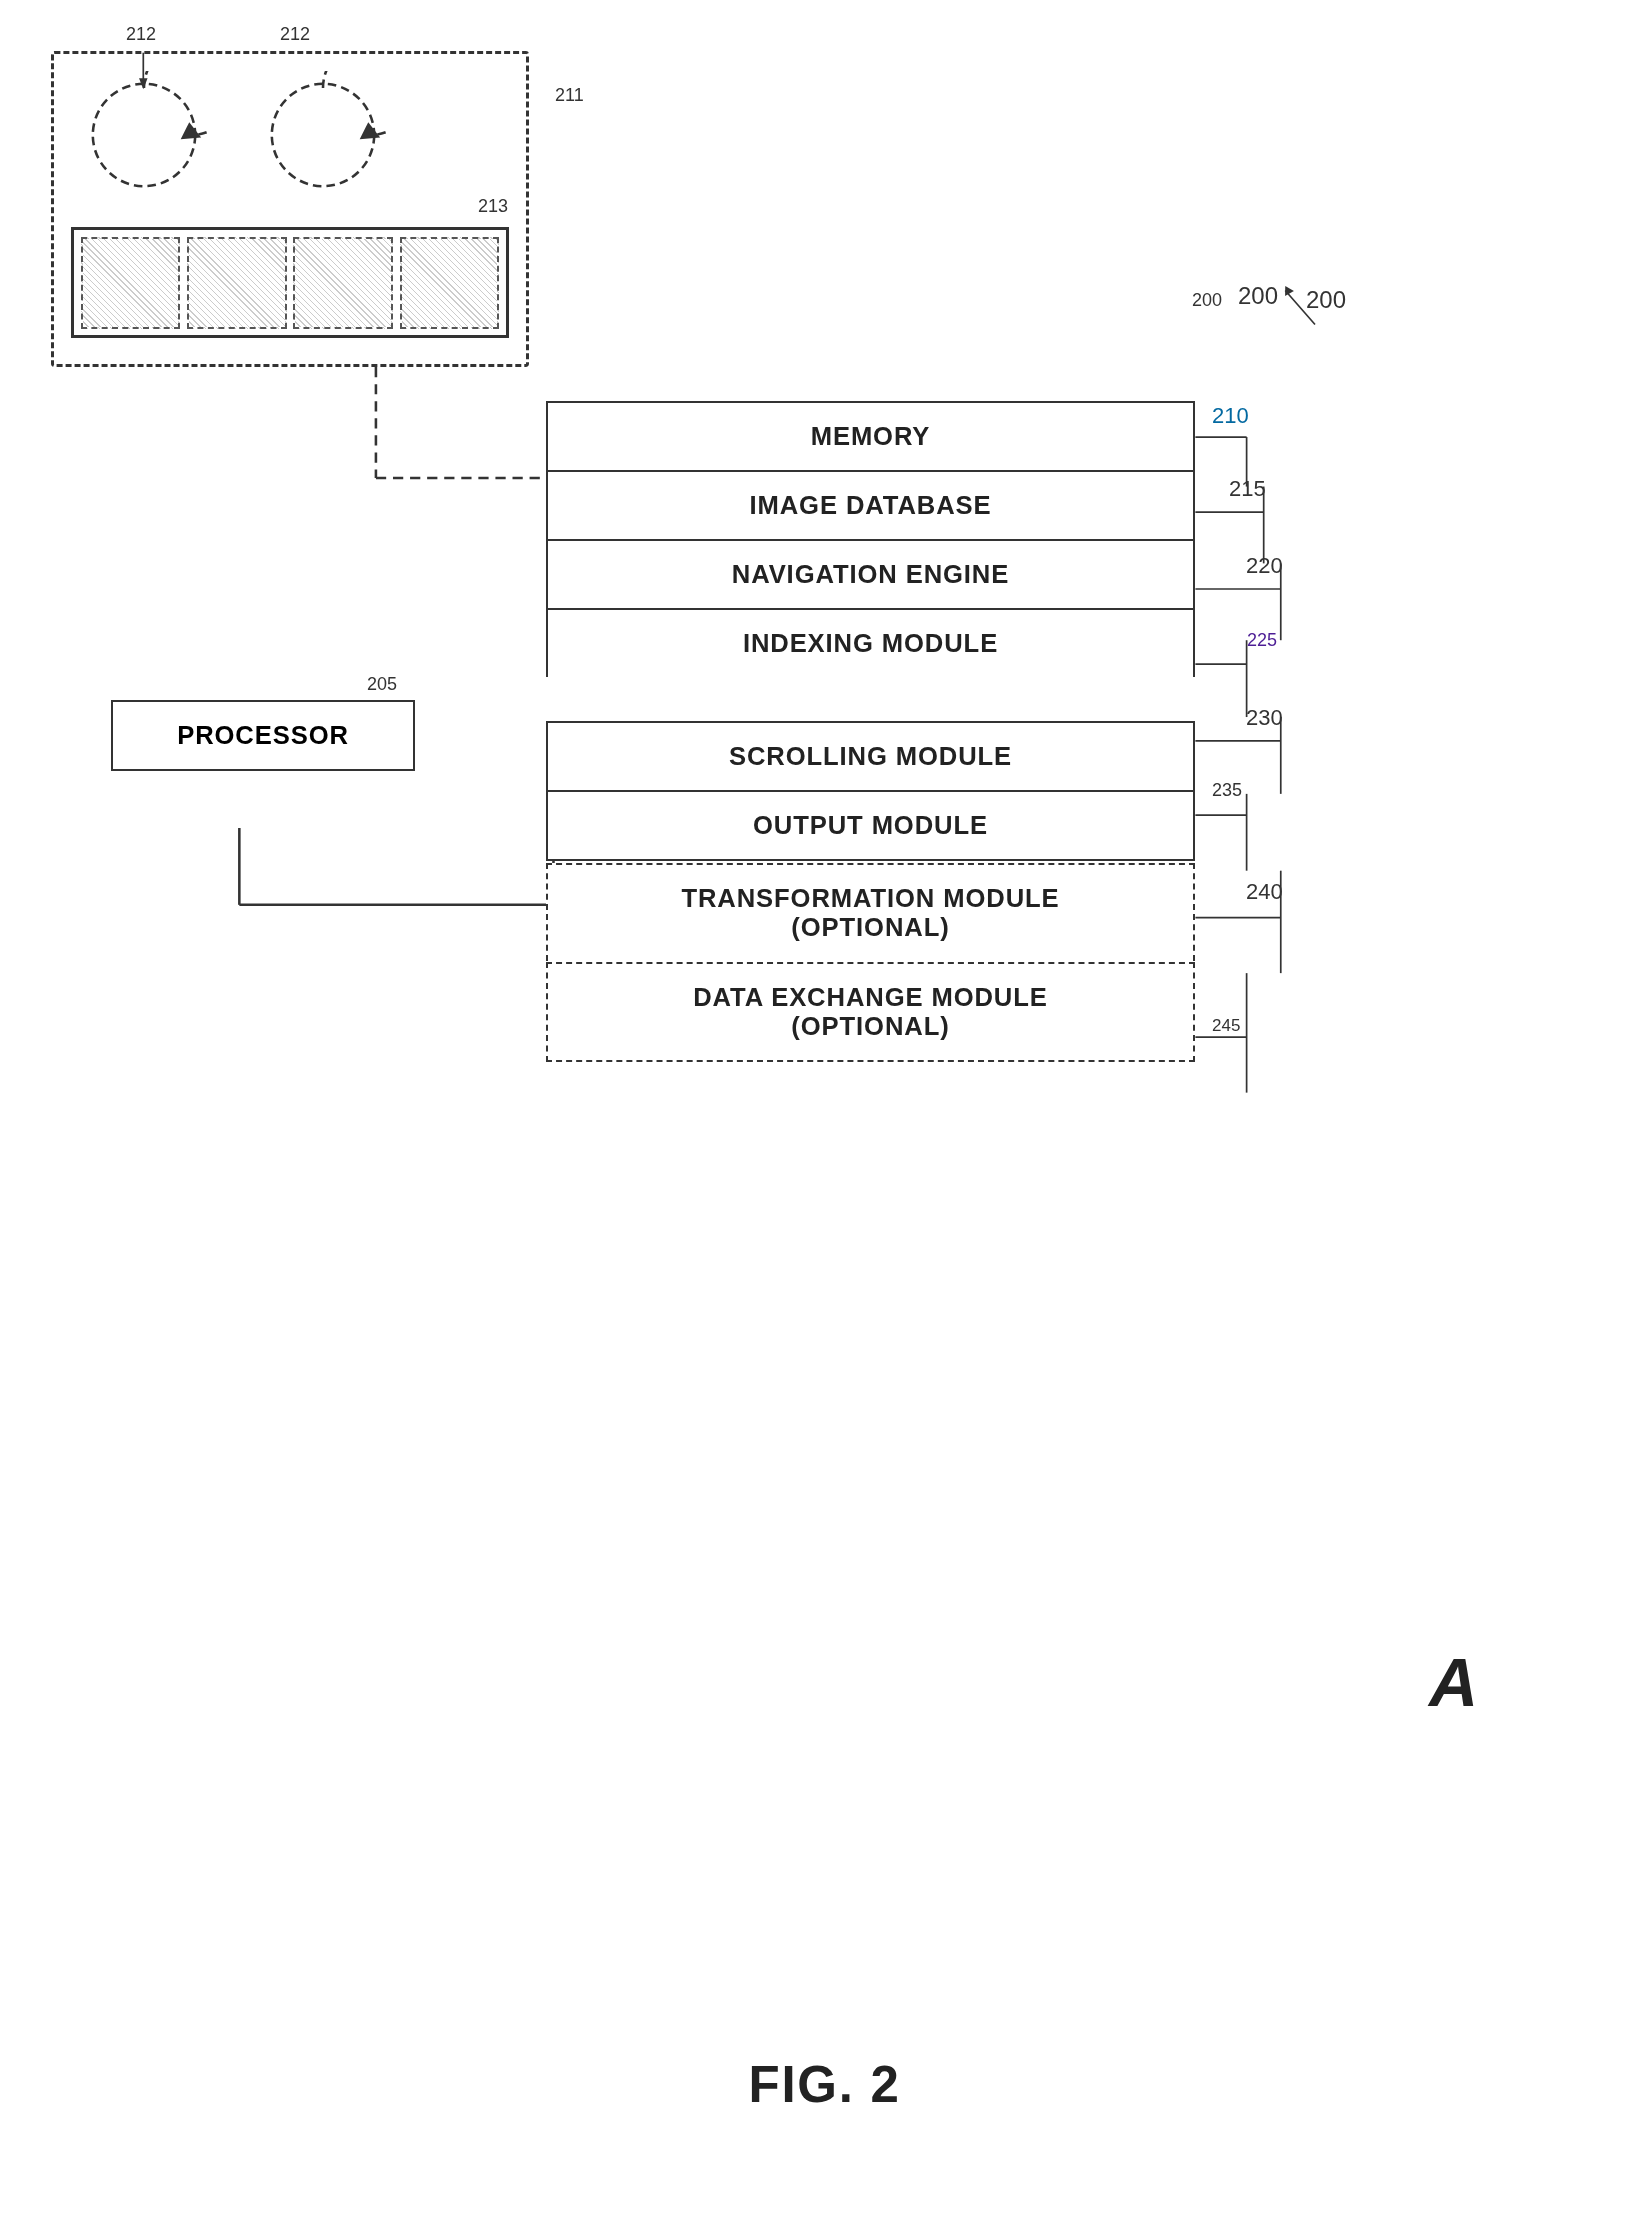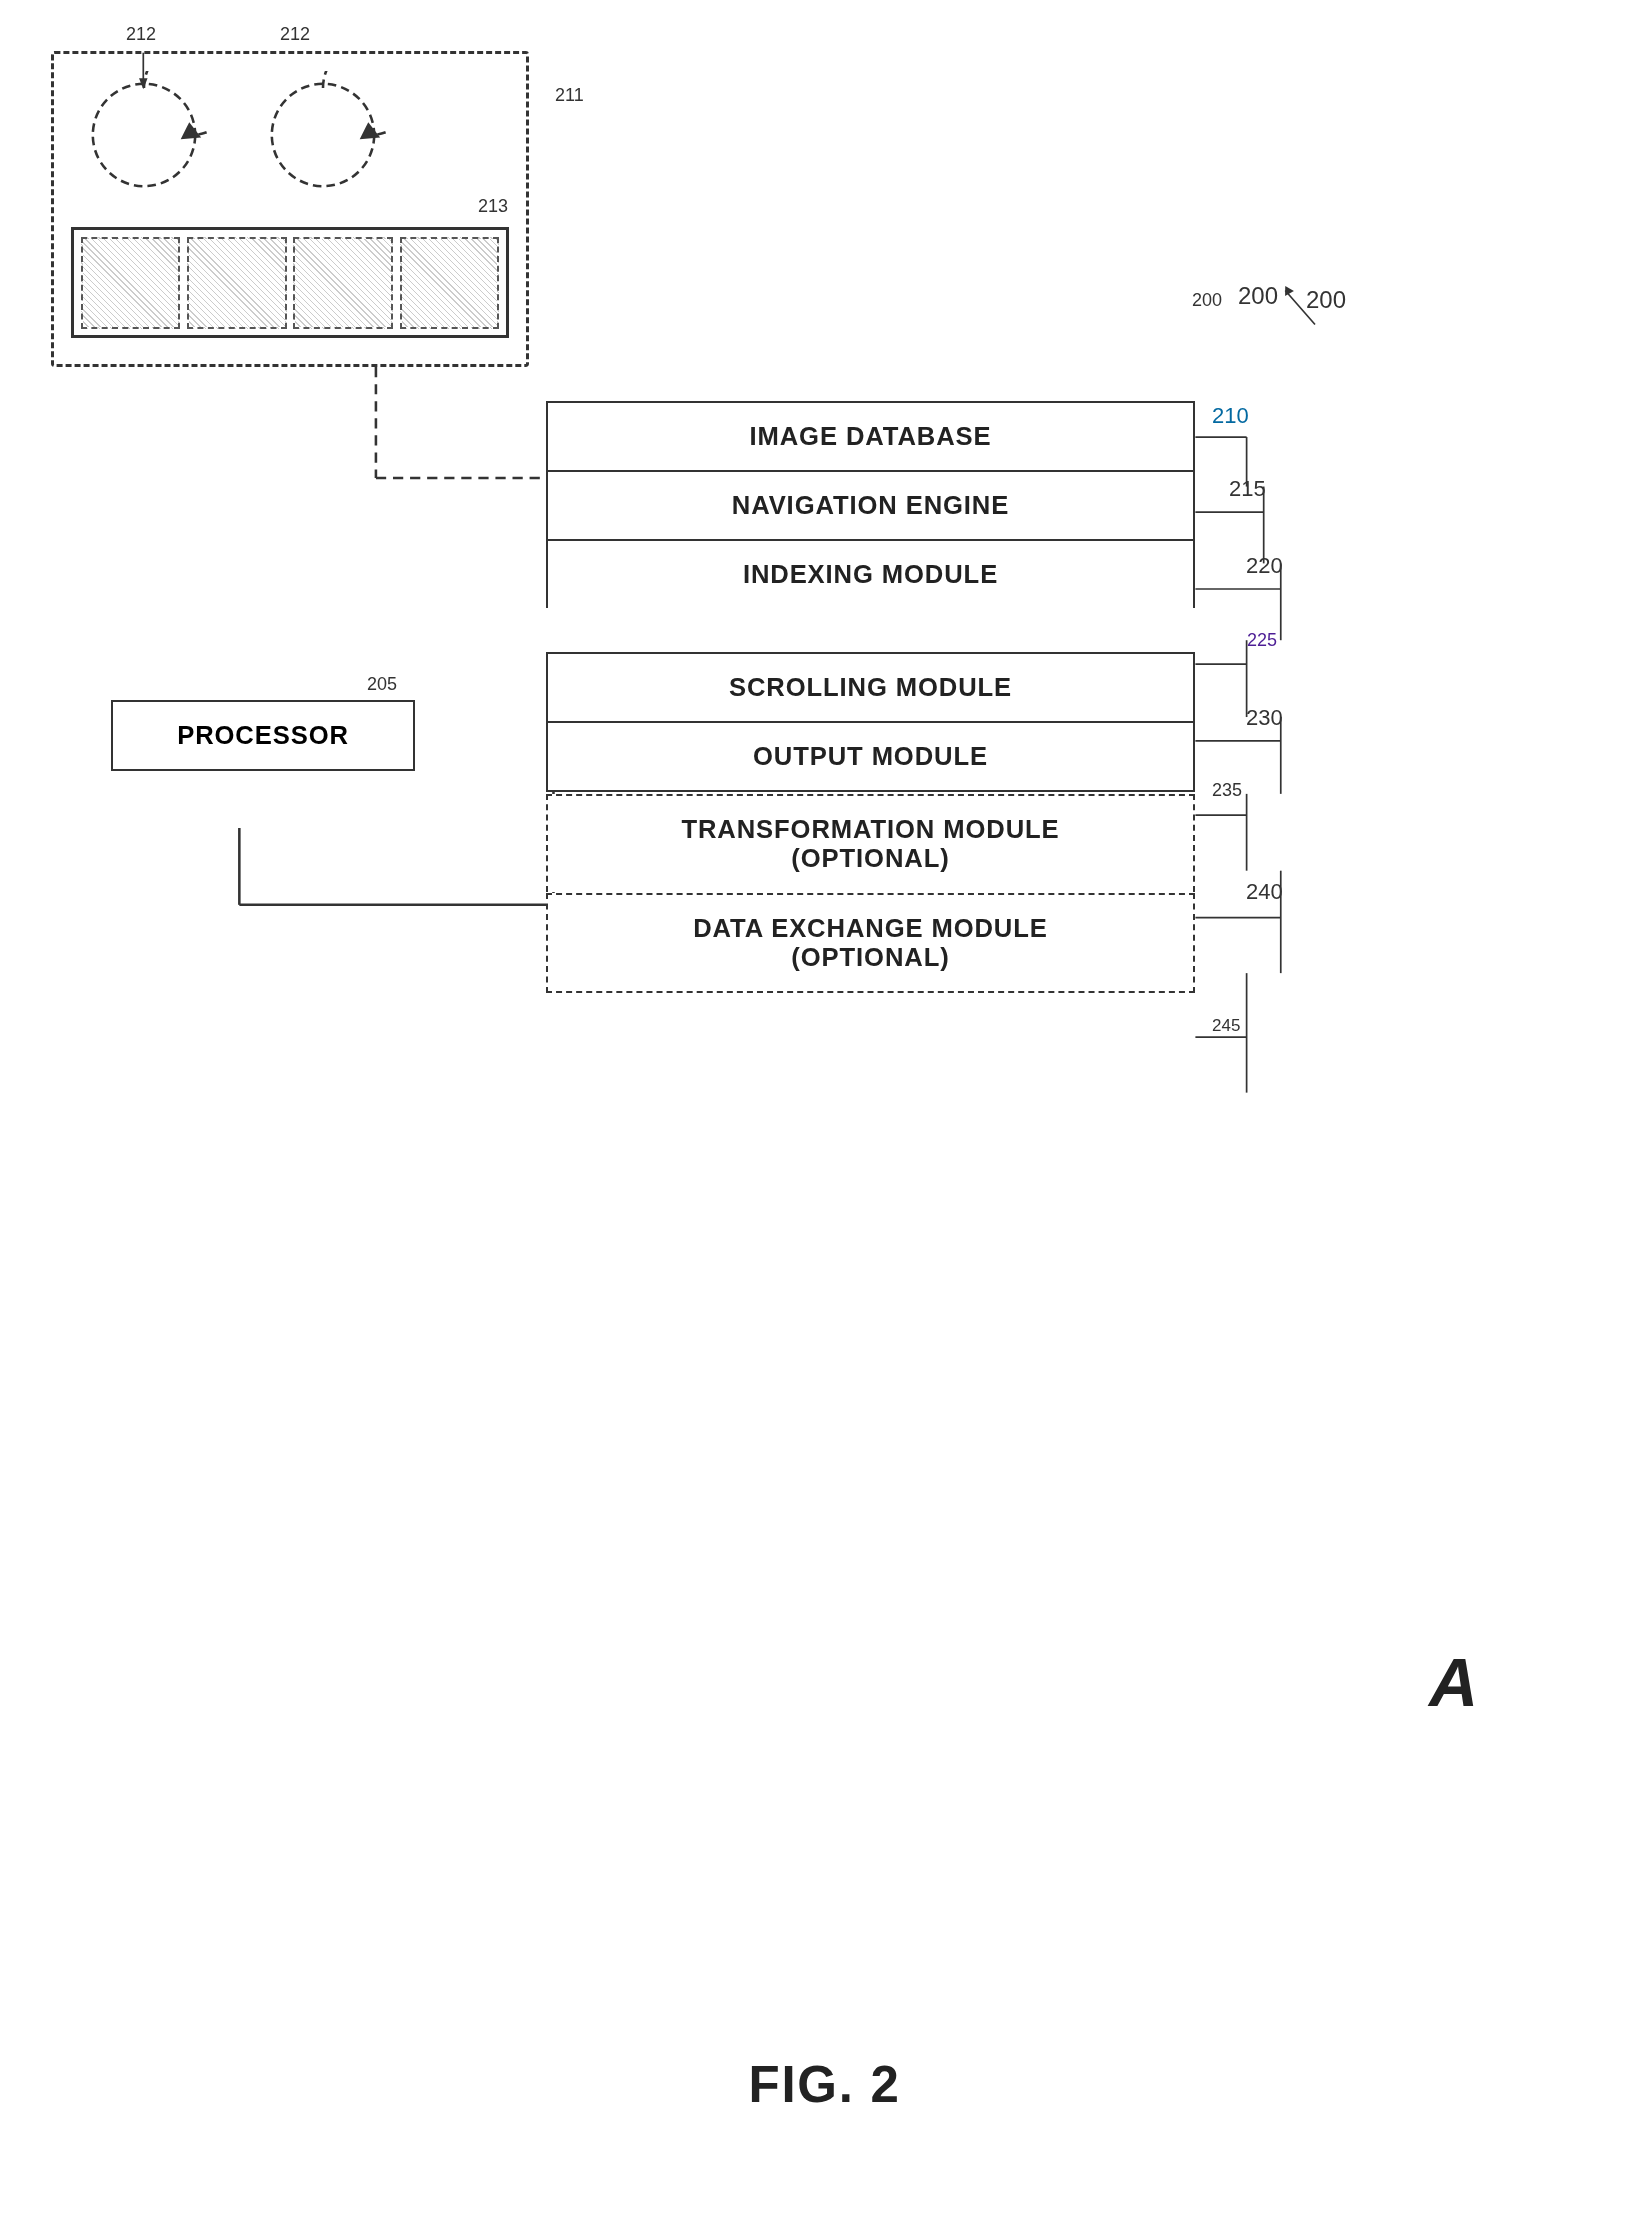--- a/index.html
+++ b/index.html
@@ -257,20 +257,23 @@
 
   <div style="position:absolute;top:282px;left:1238px;font-size:24px;color:#333;">200</div>
 
   <div class="processor-box">
     <span>PROCESSOR</span>
   </div>
   <div class="ref-label" style="top: 674px; left: 367px;">205</div>
 
   <div class="memory-stack">
 
+    <div class="module-row" style="border-bottom:none;">
+      <span>MEMORY</span>
+    </div>
 
     <div class="module-row" style="border-bottom:none;">
       <span>IMAGE DATABASE</span>
     </div>
 
     <div class="module-row" style="border-bottom:none;">
       <span>NAVIGATION ENGINE</span>
     </div>
 
     <div class="module-row" style="border-bottom:none;">

